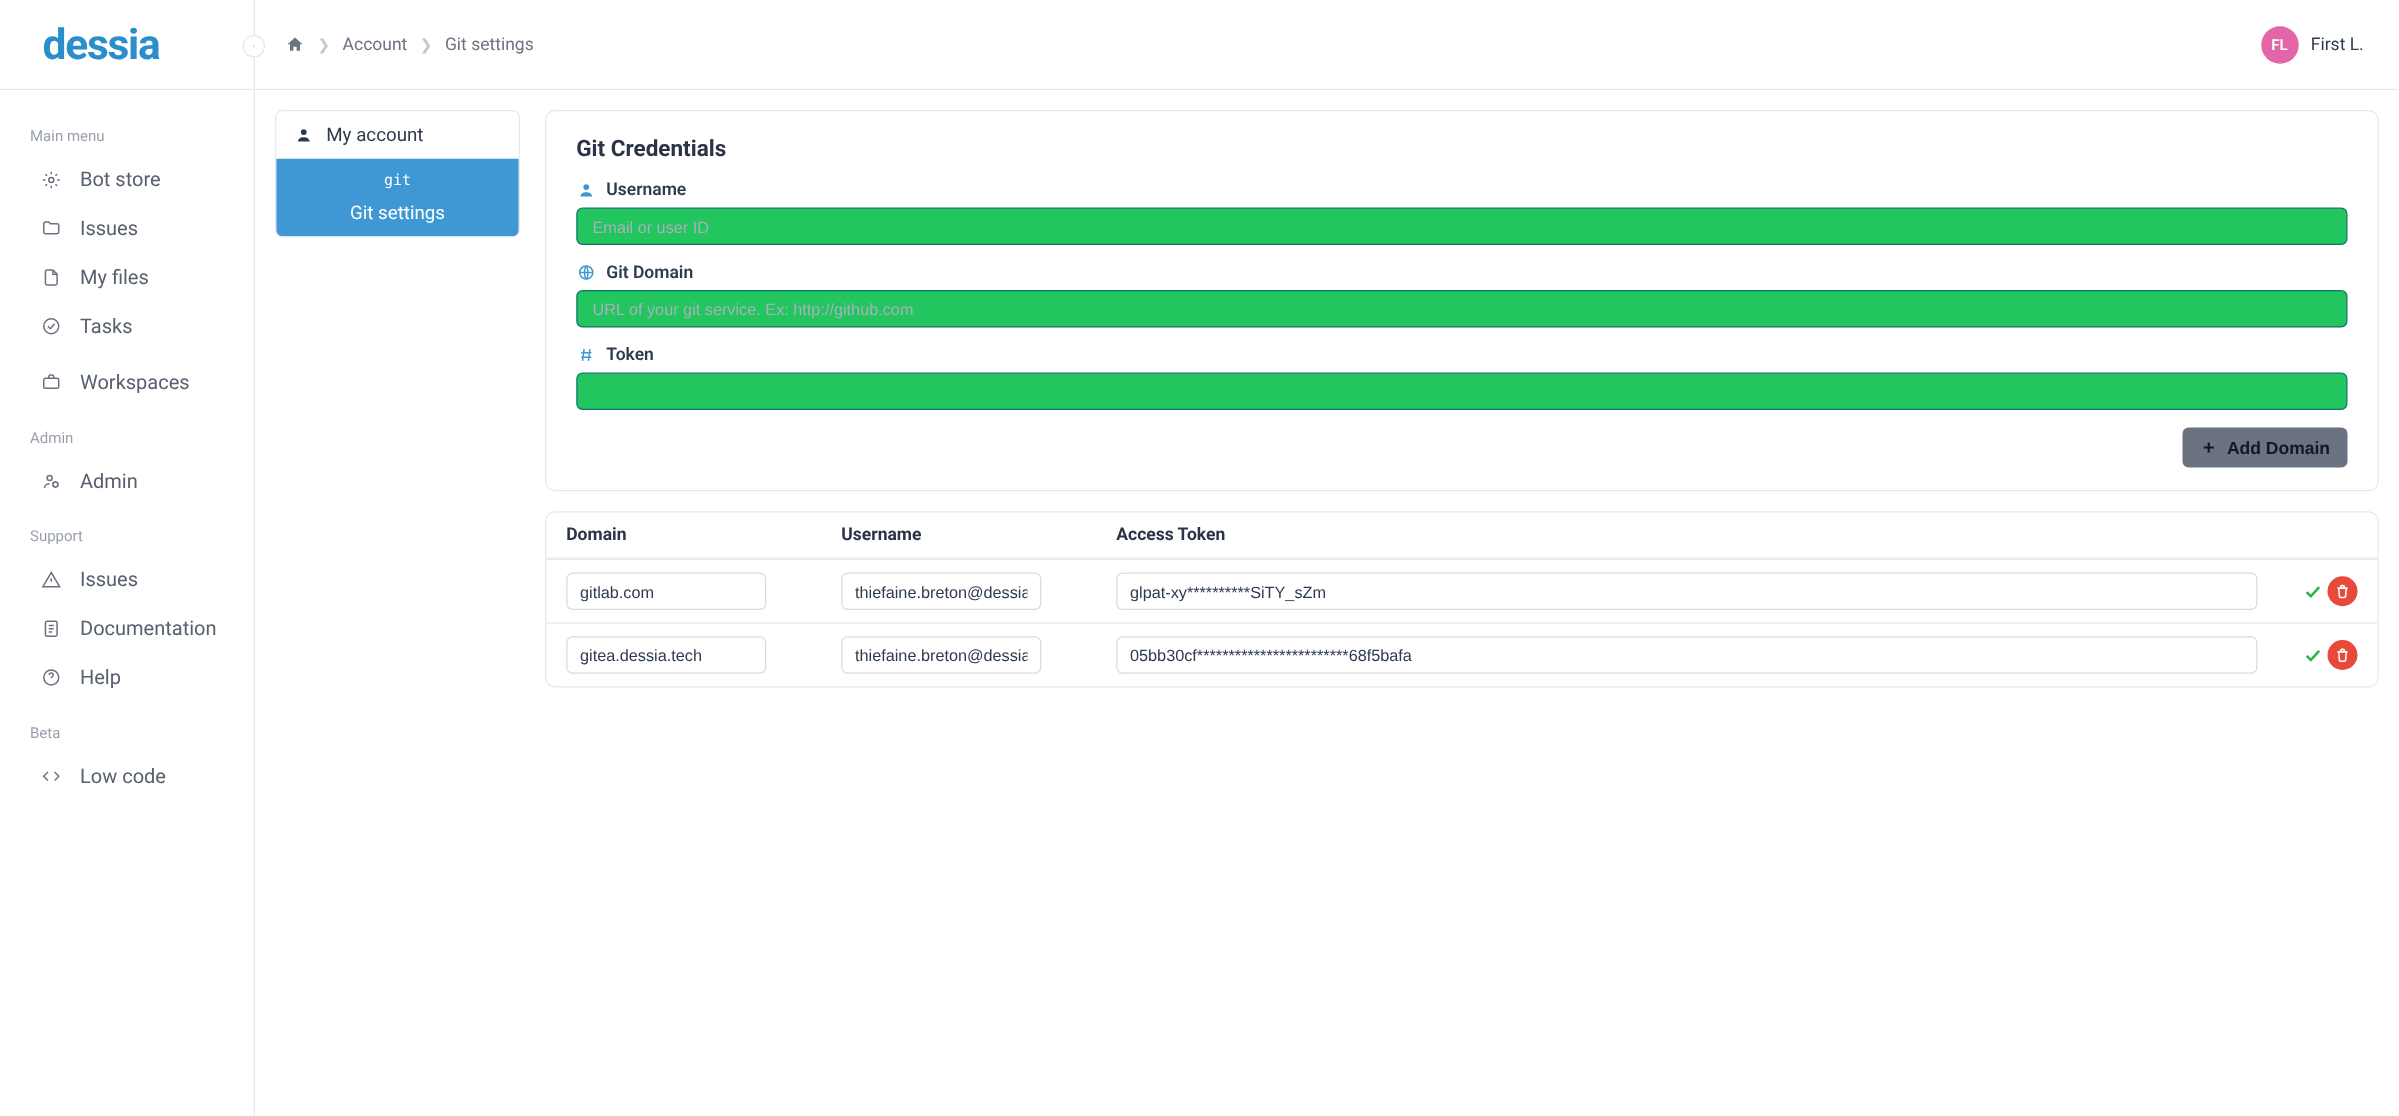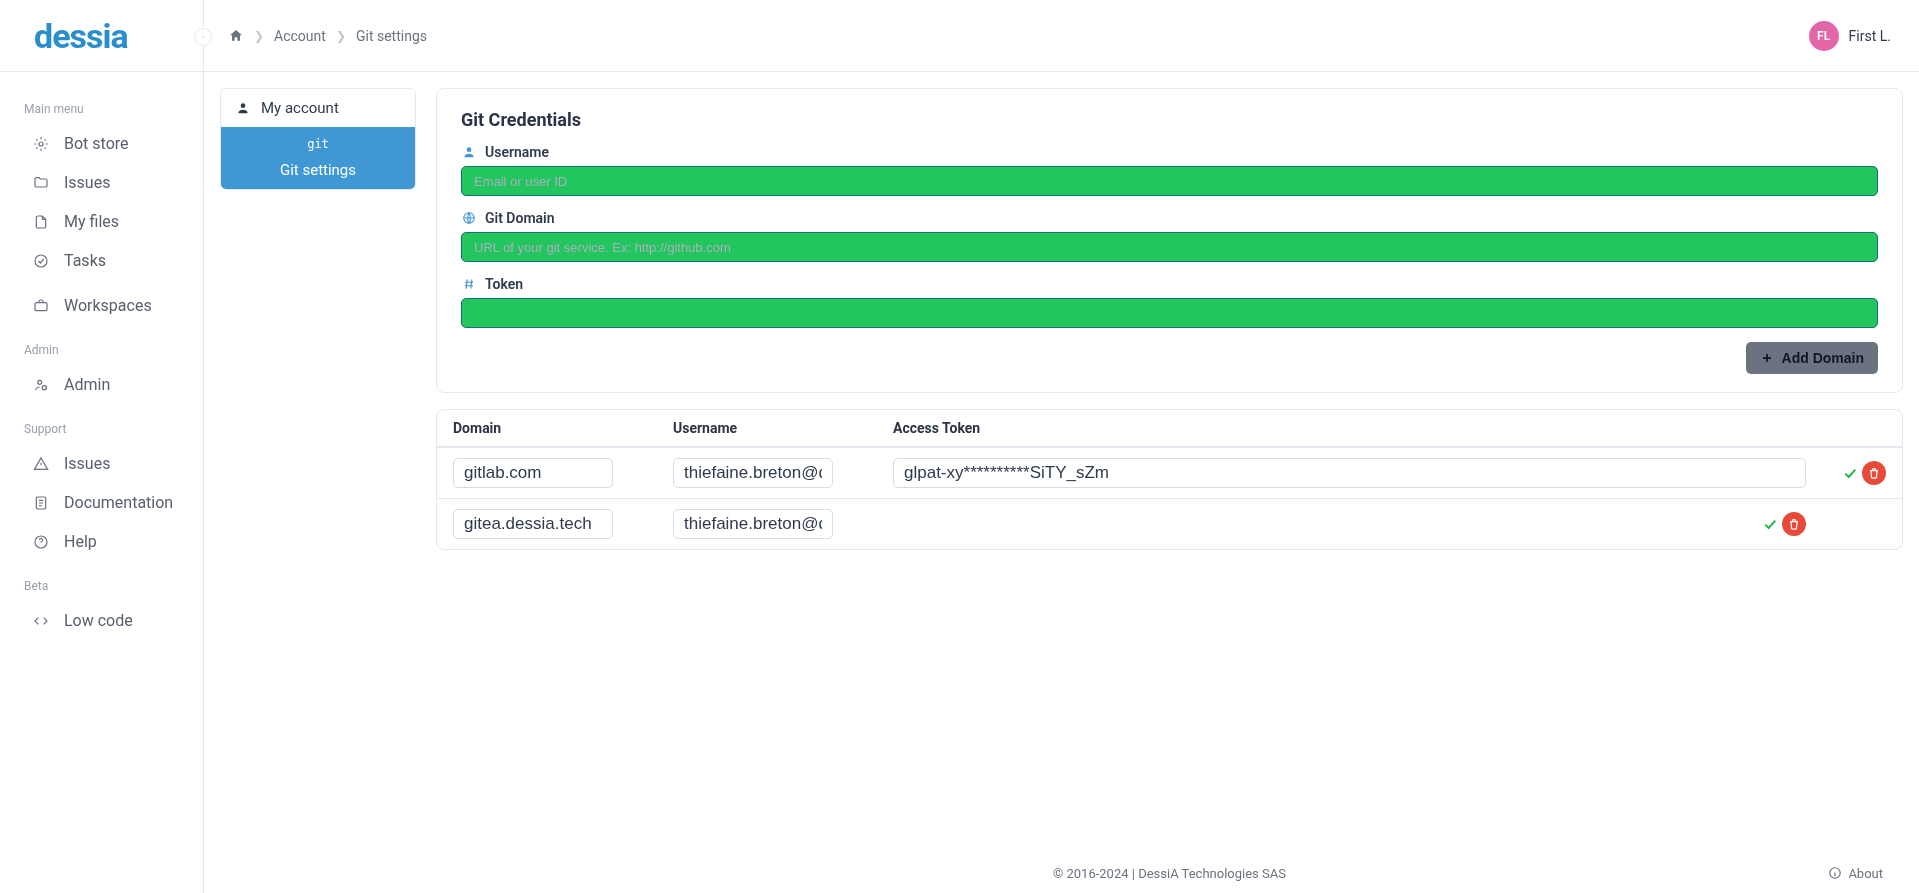--- a/index.html
+++ b/index.html
@@ -125,21 +125,21 @@
     display:inline-flex;align-items:center;gap:8px;
     background:#6b7280;color:#0f172a;border:none;border-radius:5px;
     padding:8px 14px;font-size:14px;cursor:pointer;font-weight:600;
   }
   
   .cred-card{border:1px solid var(--card-border);border-radius:8px;background:#fff;}
   .cred-head{display:grid;grid-template-columns:220px 220px 1fr 80px;gap:0;padding:10px 16px;border-bottom:1px solid var(--border);}
   .cred-head div{font-weight:700;color:#2a3446;font-size:14px;}
   .cred-row{display:grid;grid-template-columns:220px 220px 1fr 80px;gap:0;align-items:center;padding:10px 16px;border-top:1px solid var(--border);}
   .cred-row:first-of-type{border-top:none;}
-  .cred-input{width:160px;height:30px;border:1px solid #d7dbe3;border-radius:5px;padding:0 10px;font-size:17px;color:#2e3b4e;background:#fff;}
+  .cred-input{width:160px;height:30px;border:1px solid #d7dbe3;border-radius:5px;padding:0 10px;font-size:13px;color:#2e3b4e;background:#fff;}
   .cred-input.user{width:160px;}
   .cred-input.token{width:100%;}
   .row-actions{display:flex;align-items:center;justify-content:flex-end;gap:4px;}
   .check{color:var(--green);font-weight:700;}
   .del-btn{
     width:24px;height:24px;border-radius:50%;background:var(--red);
     display:flex;align-items:center;justify-content:center;color:#fff;cursor:pointer;
     border:none;
   }
   
@@ -392,41 +392,32 @@
                 <svg width="12" height="12" viewBox="0 0 24 24" fill="none" stroke="currentColor" stroke-width="2.5">
                     <path d="M4 7h16M9 7V5a2 2 0 0 1 2-2h2a2 2 0 0 1 2 2v2M6 7l1 13a2 2 0 0 0 2 2h6a2 2 0 0 0 2-2l1-13"></path>
                   </svg>
               </button>
             </div>
           </div>
 
           <div class="cred-row">
             <div><input class="cred-input" value="gitea.dessia.tech" style=""></div>
             <div><input class="cred-input user" value="thiefaine.breton@dessia.io" style=""></div>
+            <div><input class="cred-input token" value="05bb30cf************************68f5bafa" style=""></div>
             <div class="row-actions">
               <span class="check">
                   <svg width="16" height="16" viewBox="0 0 24 24" fill="none" stroke="currentColor" stroke-width="3">
                     <polyline points="5 13 10 18 20 7"></polyline>
                   </svg>
                 </span>
               <button class="del-btn">
                 <svg width="12" height="12" viewBox="0 0 24 24" fill="none" stroke="currentColor" stroke-width="2.5">
                     <path d="M4 7h16M9 7V5a2 2 0 0 1 2-2h2a2 2 0 0 1 2 2v2M6 7l1 13a2 2 0 0 0 2 2h6a2 2 0 0 0 2-2l1-13"></path>
                   </svg>
               </button>
             </div>
           </div>
         </div>
 
-        <div class="footer">
-          <span>© 2016-2024 | DessiA Technologies SAS</span>
-          <span class="about">
-            <svg width="14" height="14" viewBox="0 0 24 24" fill="none" stroke="currentColor" stroke-width="2">
-                <circle cx="12" cy="12" r="9"></circle>
-                <path d="M12 8h.01M11 12h1v5h1"></path>
-              </svg>
-            <span>About</span>
-          </span>
-        </div>
       </div>
     </div>
   </div>
 </div>
 
 </body></html>

